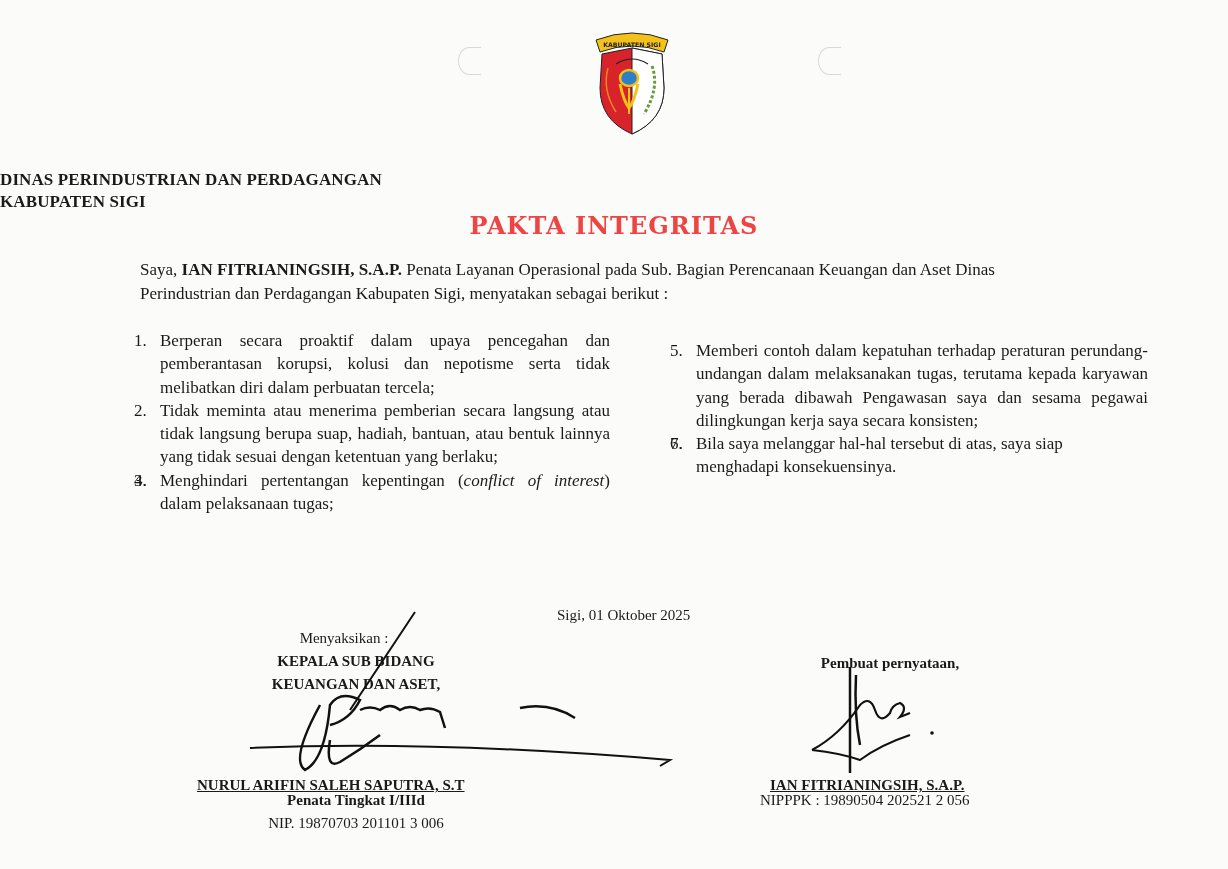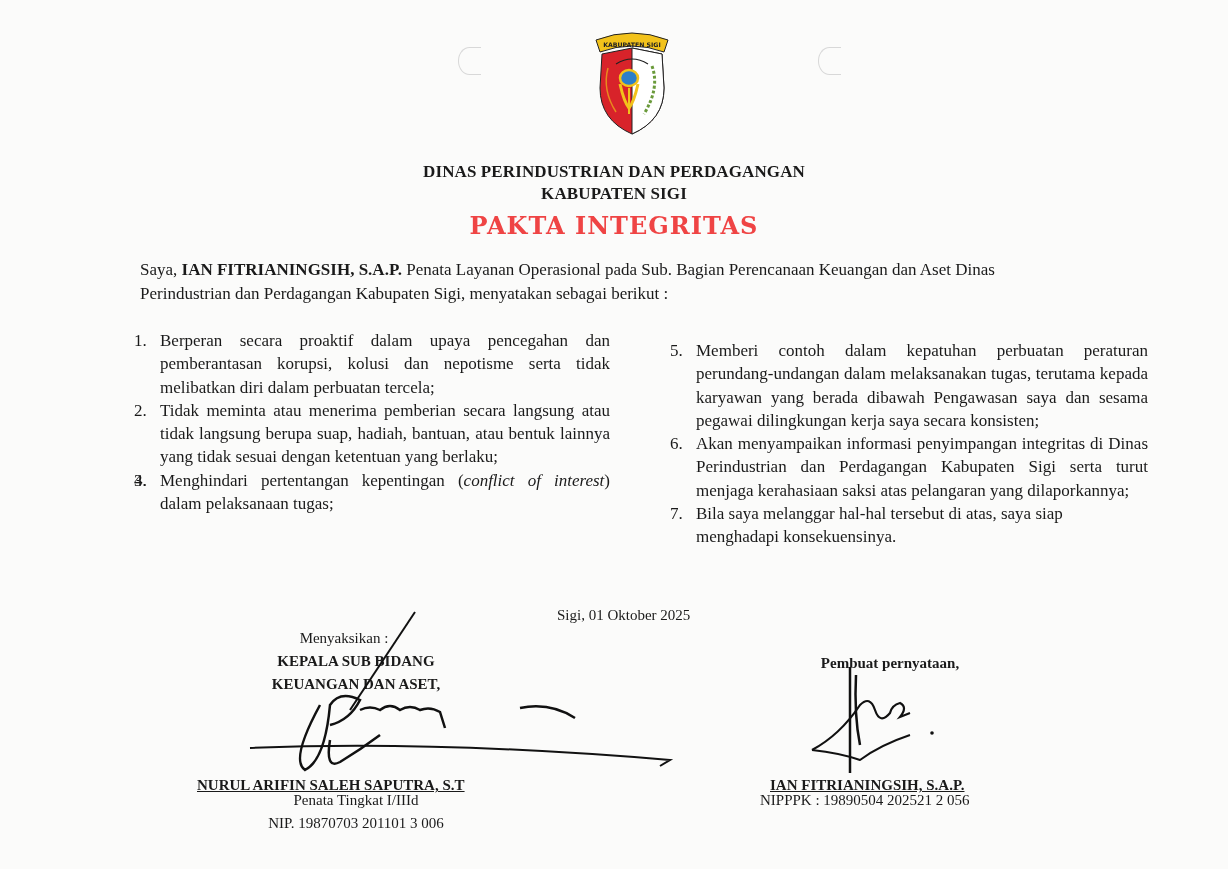--- a/index.html
+++ b/index.html
@@ -5,21 +5,21 @@
   html, body { margin:0; padding:0; }
   body {
     width:1228px; height:869px; position:relative; overflow:hidden;
     background:#fbfbfa;
     font-family:"Liberation Serif","DejaVu Serif",serif;
     color:#1a1a1a;
   }
   .abs { position:absolute; }
   .scan-mark { position:absolute; width:22px; height:26px; border:1px solid #d8d8d8; border-right:none; border-radius:50% 0 0 50%; }
   #logo { left:594px; top:28px; width:76px; height:110px; }
-  .hdr { position:absolute; left:0; width:1228px; text-align:center; font-weight:bold; font-size:17px; letter-spacing:0.1px; }
+  .hdr { position:absolute; left:0; width:1228px; font-weight:bold; font-size:17px; letter-spacing:0.1px;margin-top:8px; }
   #title { position:absolute; left:0; width:1228px; text-align:center; top:211px; font-size:24px; font-weight:bold; letter-spacing:1px; font-family:"DejaVu Serif",serif; color:#ef4444; }
   .intro { position:absolute; left:140px; font-size:17px; line-height:24px; white-space:nowrap; }
   .list { position:absolute; font-size:17px; line-height:23.3px; }
   .list .item { position:relative; padding-left:26px; text-align:justify; text-align-last:left; }
   .list .item .num { position:absolute; left:0; top:0; }
   #list-left { left:134px; top:329px; width:476px; }
   #list-right { left:670px; top:339px; width:478px; }
   .sig-text { position:absolute; font-size:15px; text-align:center; white-space:nowrap; }
   .bold { font-weight:bold; }
   .u { text-decoration:underline;margin-top:8px; }
@@ -67,25 +67,24 @@
   </div>
   <div class="item">
     <span class="num">4.</span>
     <span>Menghindari pertentangan kepentingan (</span><i>conflict of interest</i><span>) dalam pelaksanaan tugas;</span>
   </div>
 </div>
 
 <div class="list" id="list-right">
   <div class="item">
     <span class="num">5.</span>
-    <span>Memberi contoh dalam kepatuhan perbuatan peraturan perundang-undangan dalam melaksanakan tugas, terutama kepada karyawan yang berada dibawah Pengawasan saya dan sesama pegawai dilingkungan kerja saya secara konsisten;</span>
+    <span>Memberi contoh dalam kepatuhan terhadap peraturan perundang-undangan dalam melaksanakan tugas, terutama kepada karyawan yang berada dibawah Pengawasan saya dan sesama pegawai dilingkungan kerja saya secara konsisten;</span>
   </div>
   <div class="item">
     <span class="num">6.</span>
-    <span>Akan menyampaikan informasi penyimpangan integritas di Dinas Perindustrian dan Perdagangan Kabupaten Sigi serta turut menjaga kerahasiaan saksi atas pelangaran yang dilaporkannya;</span>
   </div>
   <div class="item" style="text-align:left;">
     <span class="num">7.</span>
     <span style="display:block;max-width:430px;">Bila saya melanggar hal-hal tersebut di atas, saya siap menghadapi konsekuensinya.</span>
   </div>
 </div>
 
 <div class="sig-text" style="left:557px;top:607px;">Sigi, 01 Oktober 2025</div>
 
 <div class="sig-text" style="left:194px;width:300px;top:630px;">Menyaksikan :</div>
@@ -95,21 +94,21 @@
 <svg class="sig" style="left:230px;top:610px;" width="460" height="170" viewBox="0 0 460 170">
   <path d="M185 2 L120 100" stroke="#111" stroke-width="2" fill="none"></path>
   <path d="M90 95 Q60 150 75 160 Q95 150 100 95 Q110 80 130 90 Q120 110 100 115" stroke="#111" stroke-width="2.5" fill="none"></path>
   <path d="M130 100 Q140 95 150 100 Q160 92 170 100 Q180 94 190 100 Q200 96 210 102 L215 118" stroke="#111" stroke-width="2.5" fill="none"></path>
   <path d="M100 130 Q95 160 110 152 Q130 140 150 125" stroke="#111" stroke-width="2.5" fill="none"></path>
   <path d="M290 98 Q320 92 345 108" stroke="#111" stroke-width="2.5" fill="none"></path>
   <path d="M20 138 Q200 130 440 150 L430 156" stroke="#111" stroke-width="2" fill="none"></path>
 </svg>
 
 <div class="sig-text bold u" style="left:197px;top:769px;">NURUL ARIFIN SALEH SAPUTRA, S.T</div>
-<div class="sig-text" style="left:206px;width:300px;top:792px;">Penata Tingkat I/IIId</div>
+<div class="sig-text" style="left:206px;width:300px;top:792px;font-weight:bold;">Penata Tingkat I/IIId</div>
 <div class="sig-text" style="left:206px;width:300px;top:815px;">NIP. 19870703 201101 3 006</div>
 
 <div class="sig-text bold" style="left:800px;width:180px;top:655px;">Pembuat pernyataan,</div>
 <svg class="sig" style="left:800px;top:665px;" width="160" height="110" viewBox="0 0 160 110">
   <path d="M50 2 L50 108" stroke="#111" stroke-width="2.5" fill="none"></path>
   <path d="M56 10 Q54 50 60 80" stroke="#111" stroke-width="2.5" fill="none"></path>
   <path d="M12 85 Q40 70 60 40 Q70 30 75 45 Q80 60 90 48 Q92 40 100 38 Q108 42 100 52 L110 48" stroke="#111" stroke-width="2.2" fill="none"></path>
   <path d="M12 85 Q40 88 60 95 Q80 80 110 70" stroke="#111" stroke-width="2" fill="none"></path>
   <circle cx="132" cy="68" r="1.8" fill="#111"></circle>
 </svg>

